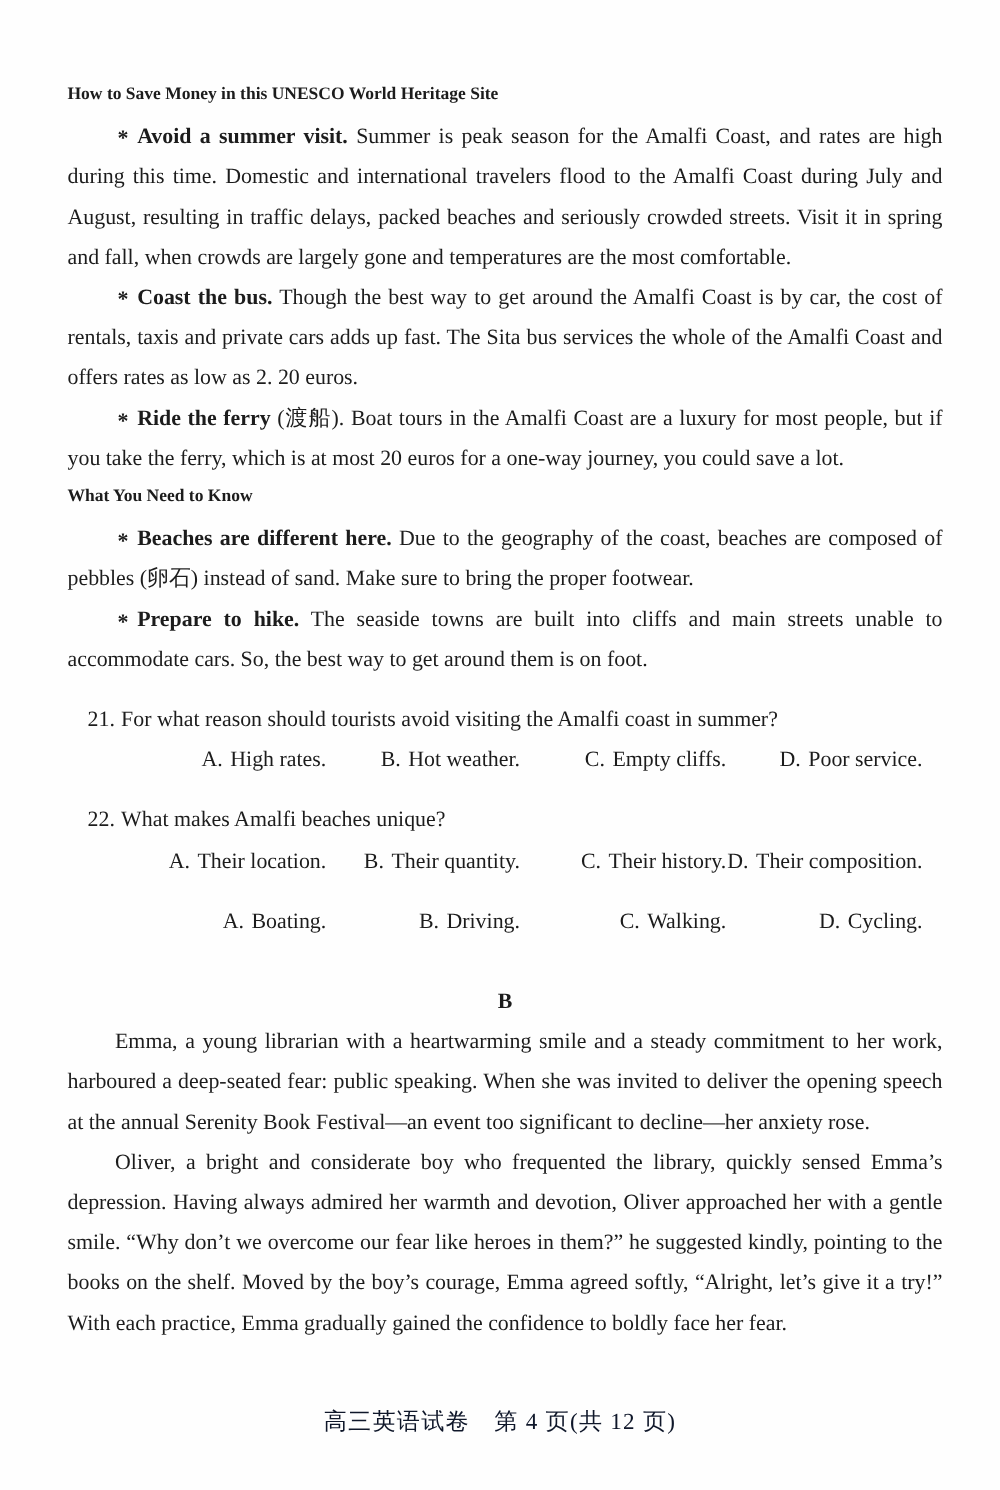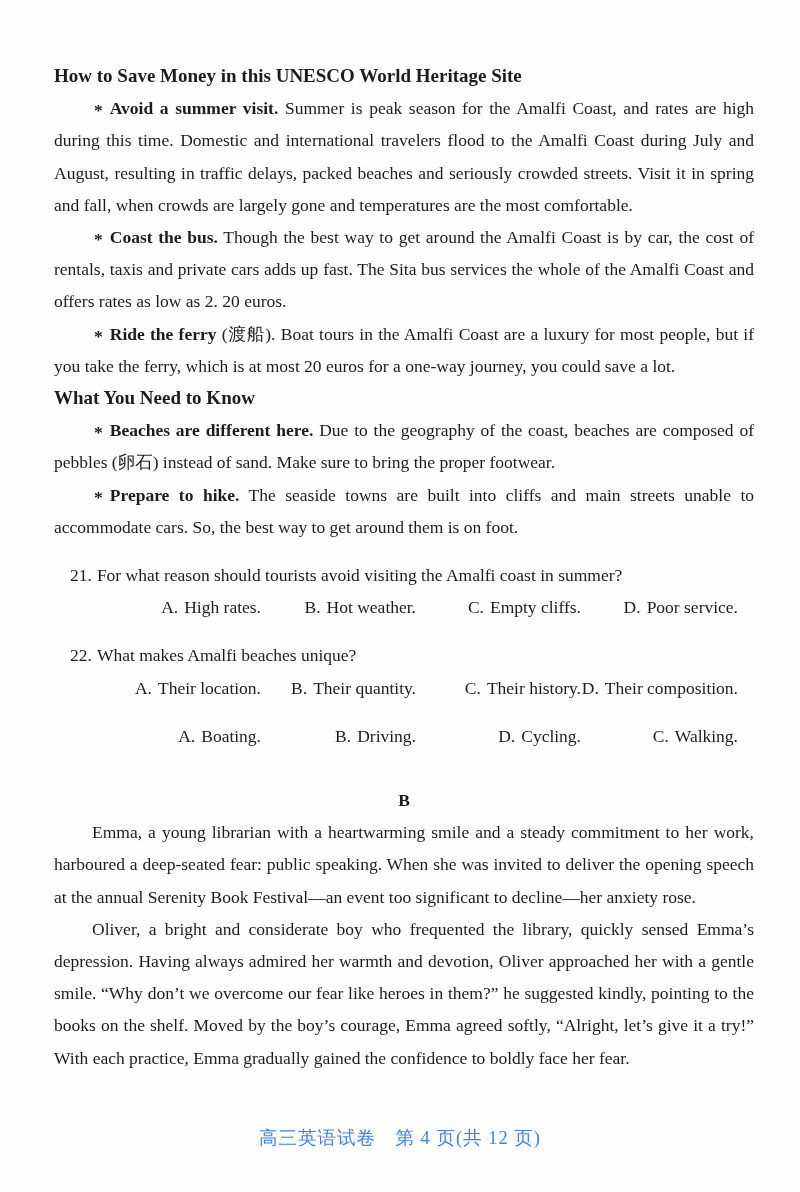--- a/index.html
+++ b/index.html
@@ -19,21 +19,21 @@
     overflow: hidden;
   }
   .content {
     position: absolute;
     left: 54px;
     top: 60px;
     width: 700px;
   }
   .h-title, .h-sub {
     margin: 0;
-    font-size: 19px;
+    font-size: 14px;
     font-weight: bold;
     line-height: 32.2px;
   }
   p { margin: 0; }
   .tip {
     text-align: justify;
     text-indent: 40px;
   }
   .tip-marker {
     font-weight: bold;
@@ -64,21 +64,21 @@
     text-align: center;
     font-weight: bold;
   }
   .footer {
     position: absolute;
     left: 0;
     right: 0;
     bottom: 38px;
     text-align: center;
     font-size: 18.5px;
-    color: #3b82f6;
+    color: #0f172a;
     letter-spacing: 1px;
   }
 </style>
 </head>
 <body>
 
 <div class="page">
   <div class="content">
 
     <h1 class="h-title">How to Save Money in this UNESCO World Heritage Site</h1>
@@ -114,22 +114,22 @@
           <span class="opt"><span class="opt-label">B.</span><span>Their quantity.</span></span>
           <span class="opt"><span class="opt-label">C.</span><span>Their history.</span></span>
           <span class="opt"><span class="opt-label">D.</span><span>Their composition.</span></span>
         </div>
       </div>
 
       <div class="question">
         <div class="q-options">
           <span class="opt"><span class="opt-label">A.</span><span>Boating.</span></span>
           <span class="opt"><span class="opt-label">B.</span><span>Driving.</span></span>
+          <span class="opt"><span class="opt-label">C.</span><span>Walking.</span></span>
           <span class="opt"><span class="opt-label">D.</span><span>Cycling.</span></span>
-          <span class="opt"><span class="opt-label">C.</span><span>Walking.</span></span>
         </div>
       </div>
 
     </section>
 
     <section>
       <div class="section-label">B</div>
       <p class="para">Emma, a young librarian with a heartwarming smile and a steady commitment to her work, harboured a deep-seated fear: public speaking. When she was invited to deliver the opening speech at the annual Serenity Book Festival—an event too significant to decline—her anxiety rose.</p>
       <p class="para">Oliver, a bright and considerate boy who frequented the library, quickly sensed Emma’s depression. Having always admired her warmth and devotion, Oliver approached her with a gentle smile. “Why don’t we overcome our fear like heroes in them?” he suggested kindly, pointing to the books on the shelf. Moved by the boy’s courage, Emma agreed softly, “Alright, let’s give it a try!” With each practice, Emma gradually gained the confidence to boldly face her fear.</p>
     </section>

